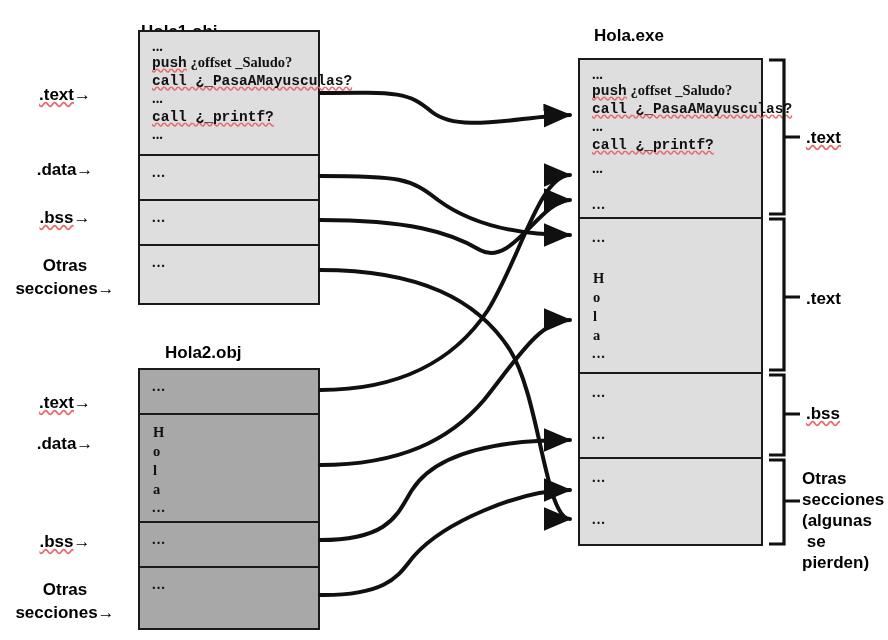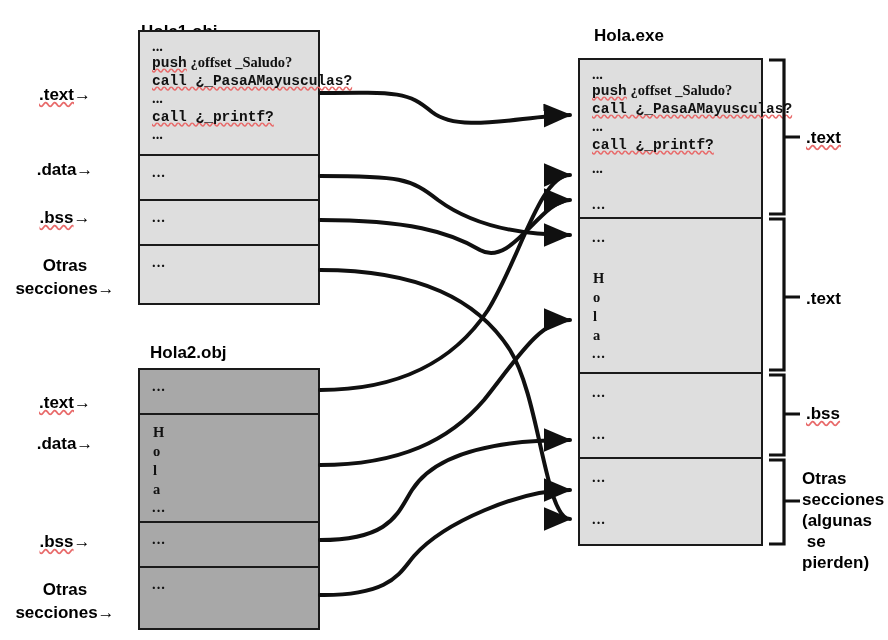--- a/index.html
+++ b/index.html
@@ -127,21 +127,21 @@
     <div class="section last" style="top:214px; height:57px;">
       <div class="dots" style="left:12px; top:8px;">...</div>
     </div>
   </div>
 
   <div class="side-label left" style="left:0px; top:85px; width:130px;"><span class="sp">.text</span>→</div>
   <div class="side-label left" style="left:0px; top:160px; width:130px;">.data→</div>
   <div class="side-label left" style="left:0px; top:208px; width:130px;"><span class="sp">.bss</span>→</div>
   <div class="side-label left" style="left:0px; top:254px; width:130px; line-height:23px;">Otras<br>secciones→</div>
 
-  <div class="box-title" style="left:150px; top:343px;">Hola2.obj</div>
+  <div class="box-title" style="left:165px; top:343px;">Hola2.obj</div>
 
   <div class="modbox dark" id="box-hola2" style="left:138px; top:368px; width:182px; height:262px;">
 
     <div class="section" style="top:0px; height:45px;">
       <div class="dots" style="left:12px; top:8px;">...</div>
     </div>
 
     <div class="section" style="top:45px; height:108px;">
       <div class="vword" style="left:13px; top:8px;">H<br>o<br>l<br>a</div>
       <div class="dots" style="left:12px; top:84px;">...</div>

